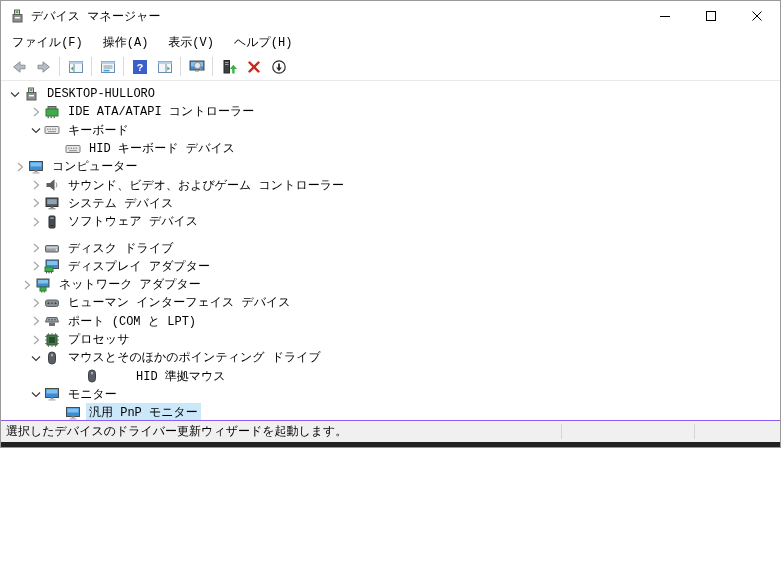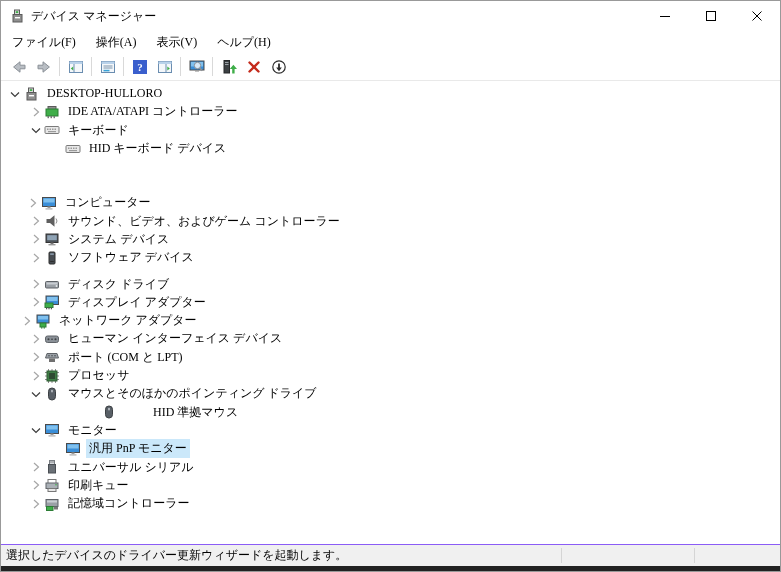--- a/index.html
+++ b/index.html
@@ -1,19 +1,19 @@
 <!DOCTYPE html>
 <html><head>
 <meta charset="utf-8">
 <style>
   html,body{margin:0;padding:0;background:#fff;}
   .window{
-    position:relative;width:781px;height:572px;box-sizing:border-box;
+    position:relative;width:781px;height:448px;box-sizing:border-box;
     border:1px solid #999;background:#fff;overflow:hidden;
-    font-family:Liberation Serif, serif;font-size:12px;color:#000;
+    font-family:Liberation Mono, monospace;font-size:12px;color:#000;
   }
   
   .titlebar{position:absolute;left:0;top:0;right:0;height:30px;display:flex;align-items:center;background:#fff;}
   .titlebar-icon{margin-left:8px;width:16px;height:16px;display:inline-flex;}
   .title-text{margin-left:6px;}
   .win-controls{margin-left:auto;display:flex;height:100%;}
   .win-btn{width:46px;height:100%;display:flex;align-items:center;justify-content:center;cursor:default;}
   
   .menubar{position:absolute;top:30px;left:0;right:0;height:22px;display:flex;align-items:center;background:#fff;padding-left:1px;}
   .menu-item{padding:3px 10px;}
@@ -256,21 +256,21 @@
               <rect x="3" y="6.5" width="1.5" height="1.5"></rect>
               <rect x="5.5" y="6.5" width="1.5" height="1.5"></rect>
               <rect x="8" y="6.5" width="1.5" height="1.5"></rect>
               <rect x="10.5" y="6.5" width="1.5" height="1.5"></rect>
               <rect x="4" y="9" width="8" height="1.2"></rect>
             </g>
           </svg>
         </span>
         <span class="tree-label">HID キーボード デバイス</span>
       </div>
-      <div class="tree-row" style="padding-left: 24px; margin-top: 36px;">
+      <div class="tree-row" style="padding-left: 11px;">
         <span class="chevron">
           <svg width="16" height="16" viewBox="0 0 16 16">
             <path d="M6 4l4.5 4L6 12" fill="none" stroke="#a6a6a6" stroke-width="1.2"></path>
           </svg>
         </span>
         <span class="tree-icon">
           <svg width="16" height="16" viewBox="0 0 16 16">
             <rect x="1.5" y="2.5" width="13" height="9" fill="#3a8ed8" stroke="#4a4a4a"></rect>
             <rect x="2.5" y="3.5" width="11" height="4" fill="#7fc0ee"></rect>
             <rect x="6.5" y="11.5" width="3" height="1.6" fill="#9a9a9a"></rect>
@@ -444,21 +444,21 @@
           </svg>
         </span>
         <span class="tree-icon">
           <svg width="16" height="16" viewBox="0 0 16 16">
             <rect x="4.5" y="2" width="7" height="12" rx="3.4" fill="#585f66" stroke="#3c4043"></rect>
             <rect x="7.3" y="3.8" width="1.4" height="2.6" rx="0.7" fill="#cfd4d9"></rect>
           </svg>
         </span>
         <span class="tree-label">マウスとそのほかのポインティング ドライブ</span>
       </div>
-      <div class="tree-row" style="padding-left: 56px; gap: 28px;">
+      <div class="tree-row" style="padding-left: 39px; gap: 28px;">
         <span class="chevron"></span>
         <span class="tree-icon">
           <svg width="16" height="16" viewBox="0 0 16 16">
             <rect x="4.5" y="2" width="7" height="12" rx="3.4" fill="#585f66" stroke="#3c4043"></rect>
             <rect x="7.3" y="3.8" width="1.4" height="2.6" rx="0.7" fill="#cfd4d9"></rect>
           </svg>
         </span>
         <span class="tree-label">HID 準拠マウス</span>
       </div>
       <div class="tree-row" style="padding-left: 27px;">

